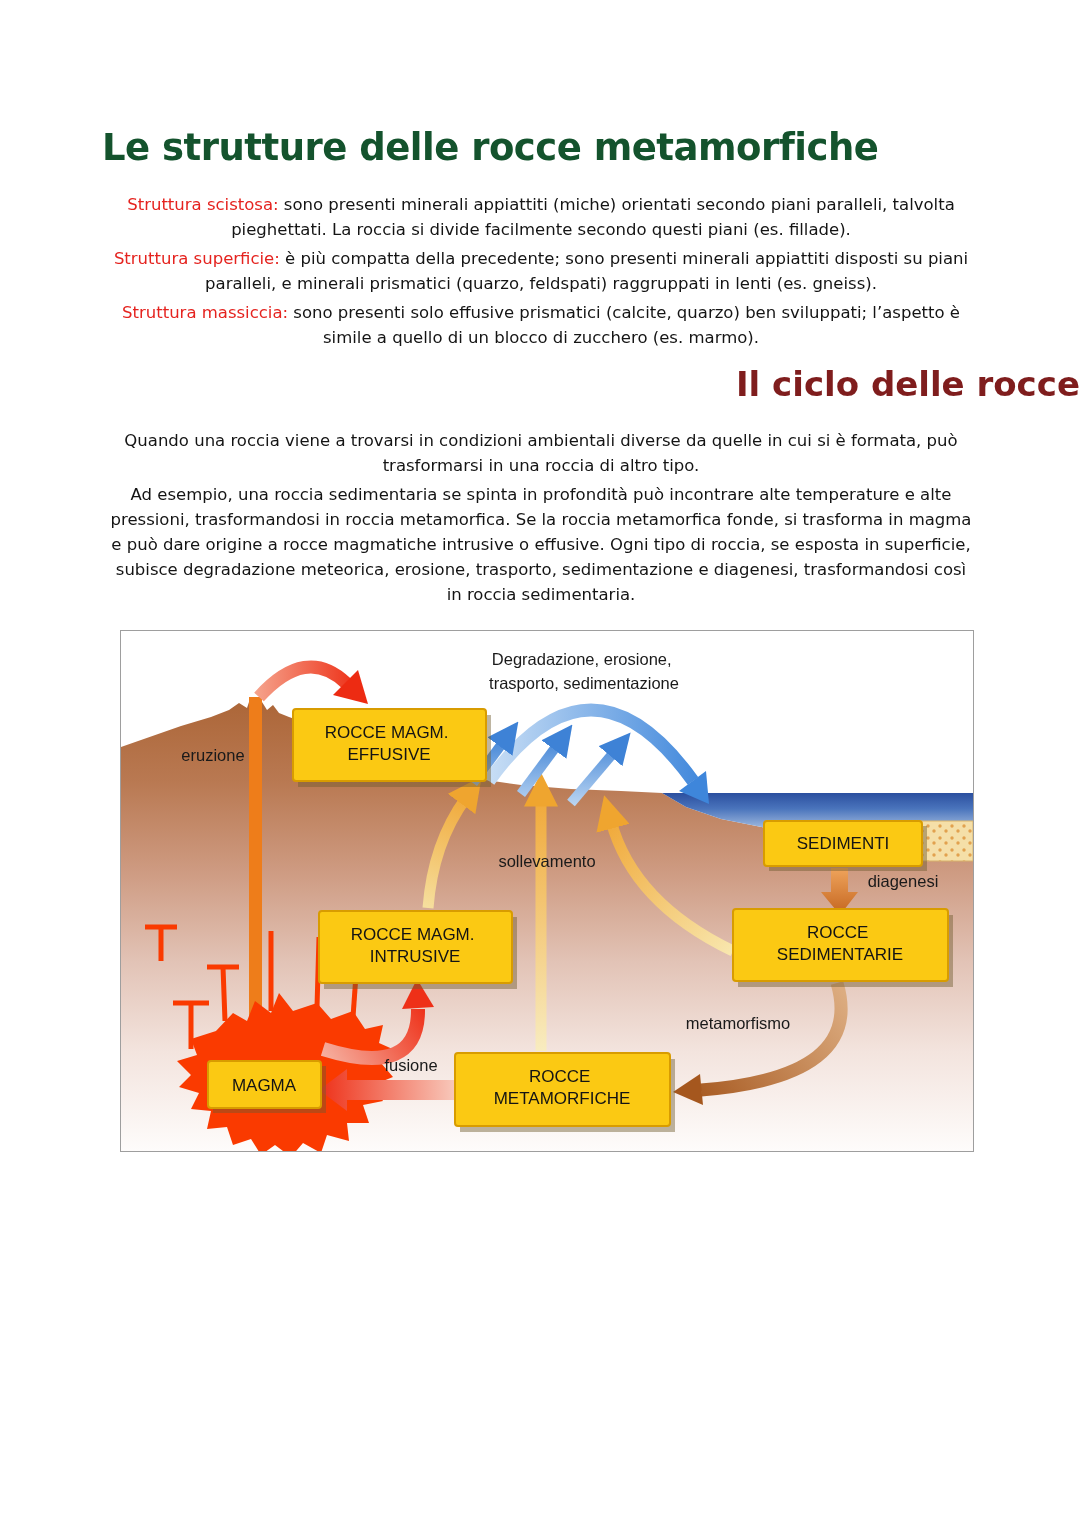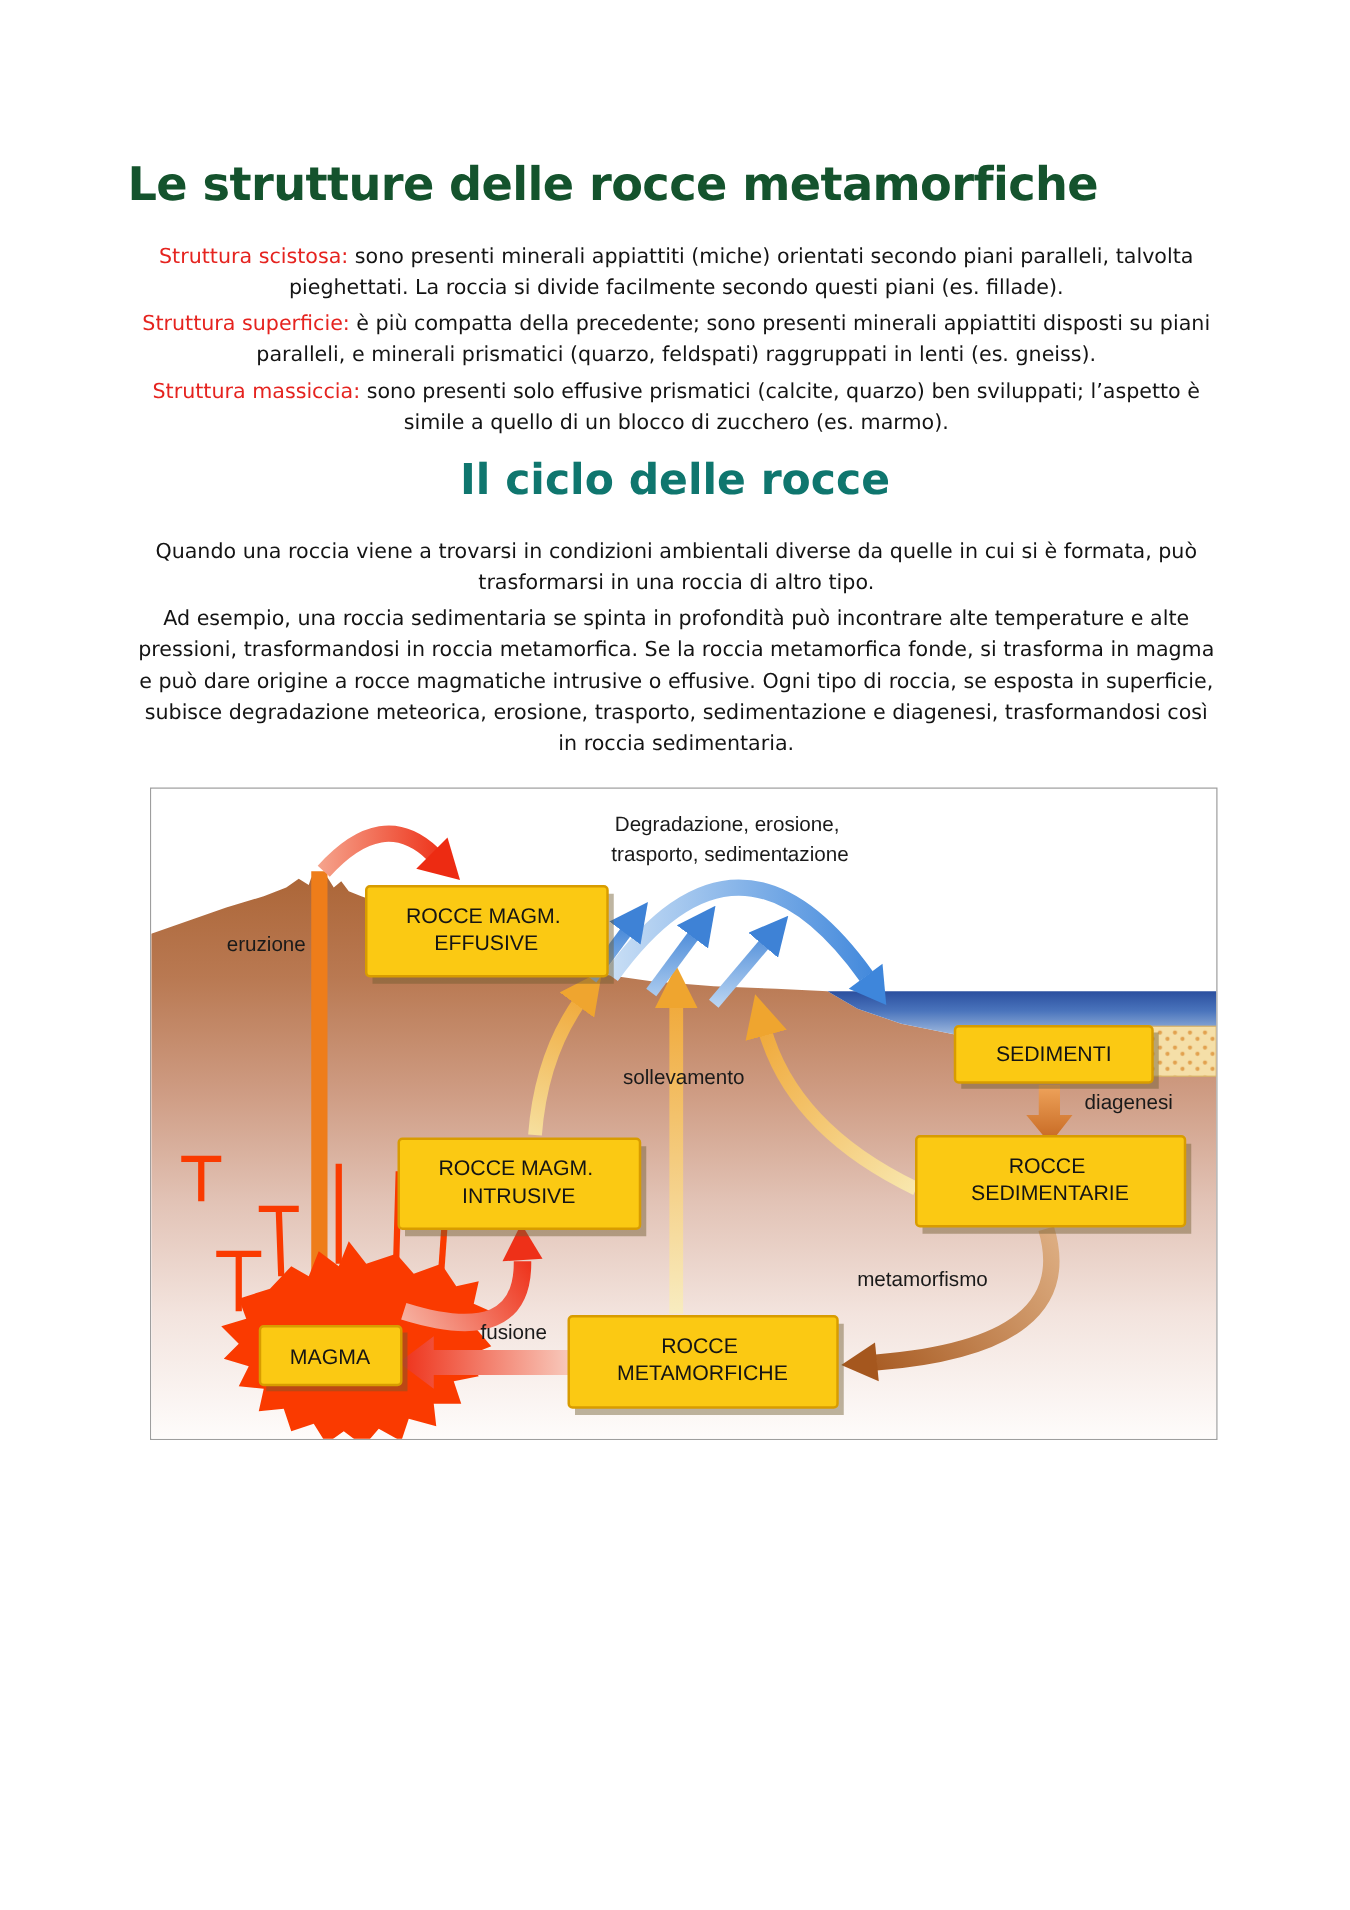--- a/index.html
+++ b/index.html
@@ -9,22 +9,22 @@
   }
   .title1 {
     position:absolute; left:102px; top:126px; margin:0;
     font-size:37px; font-weight:700; color:#14532d; letter-spacing:-0.5px;
   }
   .body-block { position:absolute; left:103px; width:876px; font-size:16.5px; line-height:25px; }
   #block1 { top:188px; }
   #block2 { top:424px; }
   .lead { color:#E5231F; }
   .title2 {
-    position:absolute; left:0; top:364px; width:1080px; margin:0; text-align:center;
-    font-size:34px; font-weight:700; color:#0f766e;
+    position:absolute; left:0; top:364px; width:1080px; margin:0; text-align:right;
+    font-size:34px; font-weight:700; color:#7f1d1d;
   }
   .pp { margin:4px;text-align:center; }
   .diagram {
     position:absolute; left:120px; top:630px; width:852px; height:520px;
     border:1px solid #9e9e9e; background:#fff; box-sizing:content-box;
   }
   .diagram svg { display:block; }
   .boxlabel { font-family:"Liberation Sans", sans-serif; font-size:17px; fill:#141414; }
   .diaglabel { font-family:"Liberation Sans", sans-serif; font-size:16.5px; fill:#1a1a1a; }
 </style>

